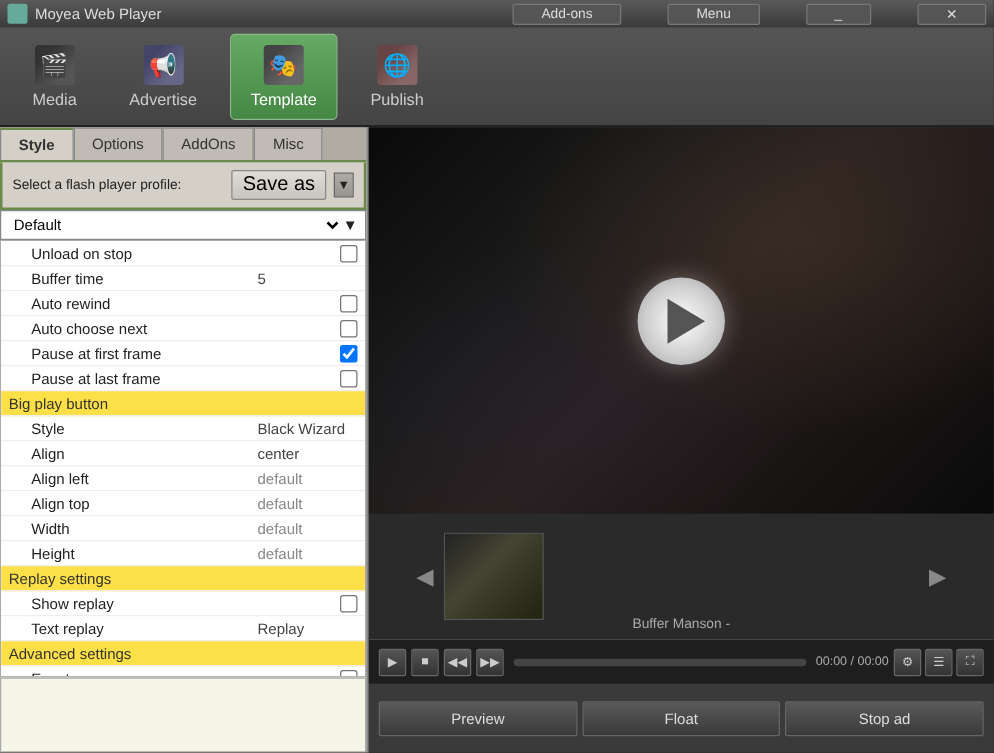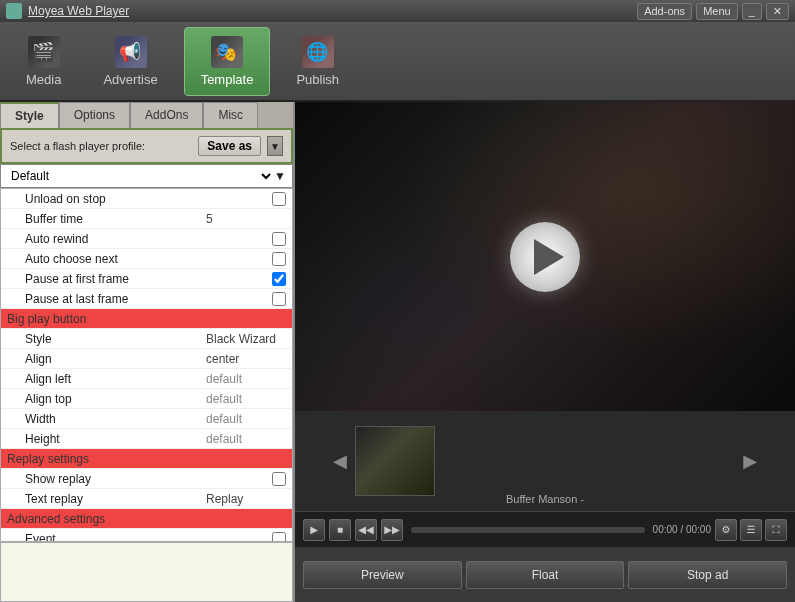--- a/index.html
+++ b/index.html
@@ -9,30 +9,31 @@
     .title-bar {
       height: 22px;
       background: linear-gradient(to bottom, #5a5a5a, #3a3a3a);
       display: flex;
       align-items: center;
       padding: 0 6px;
       color: #ddd;
       font-size: 12px;
     }
     .title-bar-icon { width: 16px; height: 16px; margin-right: 6px; background: #6a9; border-radius: 2px; }
-    .title-bar-title { flex: 1; text-decoration: underline; }
+    .title-bar-title { flex: 1; }
     .title-bar-controls { display: flex; gap: 4px; }
     .title-bar-btn {
       background: #555;
       border: 1px solid #777;
       color: #ddd;
-      padding: 1px 6px;
+      padding: 1px 22px;
       font-size: 11px;
       cursor: pointer;
       border-radius: 2px;
+      margin-left: 33px;
     }
 
     
     .nav-bar {
       height: 80px;
       background: linear-gradient(to bottom, #555, #444);
       display: flex;
       align-items: center;
       padding: 0 10px;
       gap: 10px;
@@ -116,24 +117,23 @@
       align-items: center;
       gap: 6px;
       border: 2px solid #6a8a4a;
       border-top: none;
     }
     .profile-label { flex: 1; font-size: 11px; }
     .save-as-btn {
       background: linear-gradient(to bottom, #e0ddd8, #c8c4bc);
       border: 1px solid #888;
       padding: 2px 8px;
-      font-size: 12px;
+      font-size: 16px;
       cursor: pointer;
       border-radius: 2px;
-      font-weight: bold;
     }
     .dropdown-arrow {
       background: linear-gradient(to bottom, #b0aca4, #989490);
       border: 1px solid #666;
       width: 16px;
       height: 20px;
       display: flex;
       align-items: center;
       justify-content: center;
       cursor: pointer;
@@ -171,21 +171,21 @@
 
     .setting-row {
       display: flex;
       align-items: center;
       padding: 2px 6px 2px 24px;
       min-height: 20px;
       border-bottom: 1px solid #f0eeec;
       gap: 15px;
     }
     .setting-row.section-header {
-      background: #ef4444;
+      background: #fde047;
       padding-left: 6px;
       font-weight: normal;
       color: #333;
     }
     .setting-label { flex: 1; font-size: 12px; }
     .setting-value { font-size: 12px; color: #444; min-width: 80px; }
     .setting-checkbox { width: 14px; height: 14px; }
 
     
     .bottom-text {

